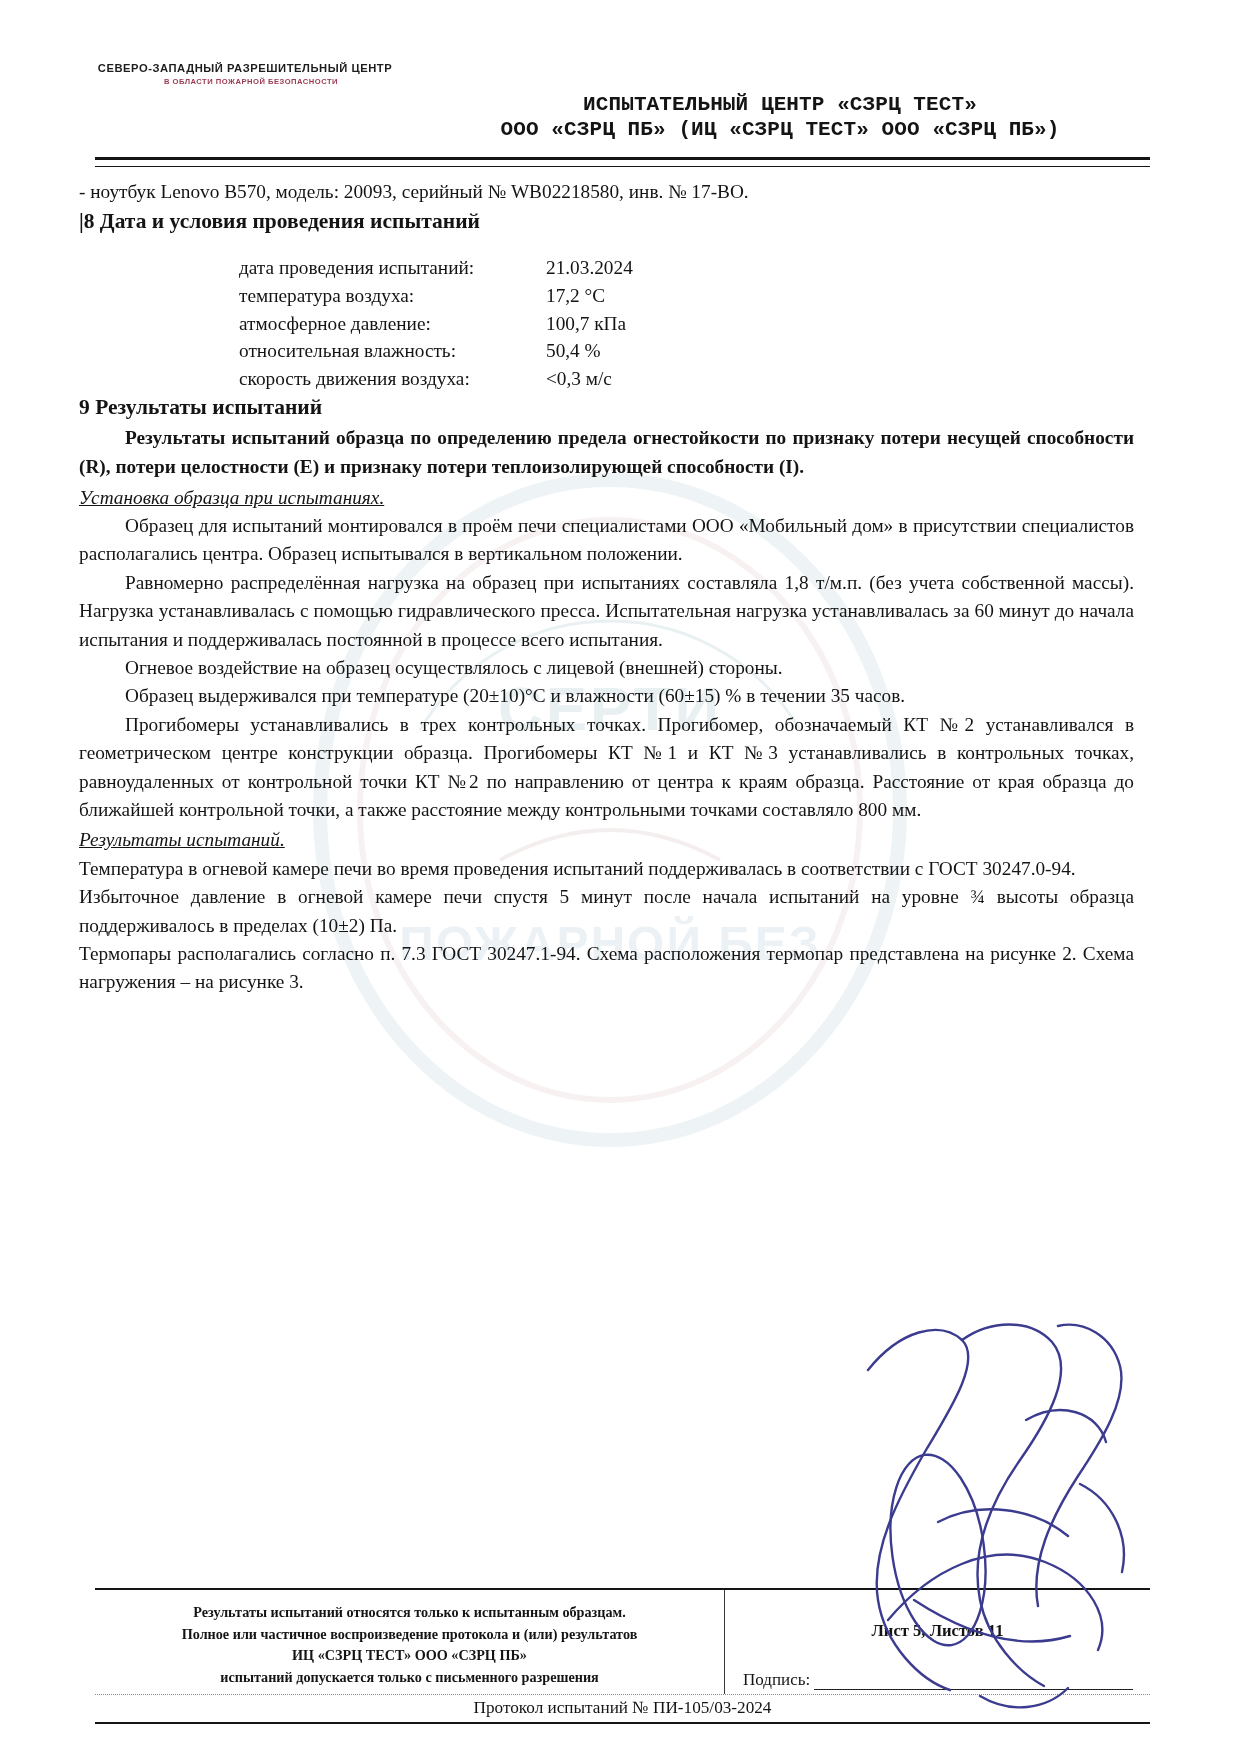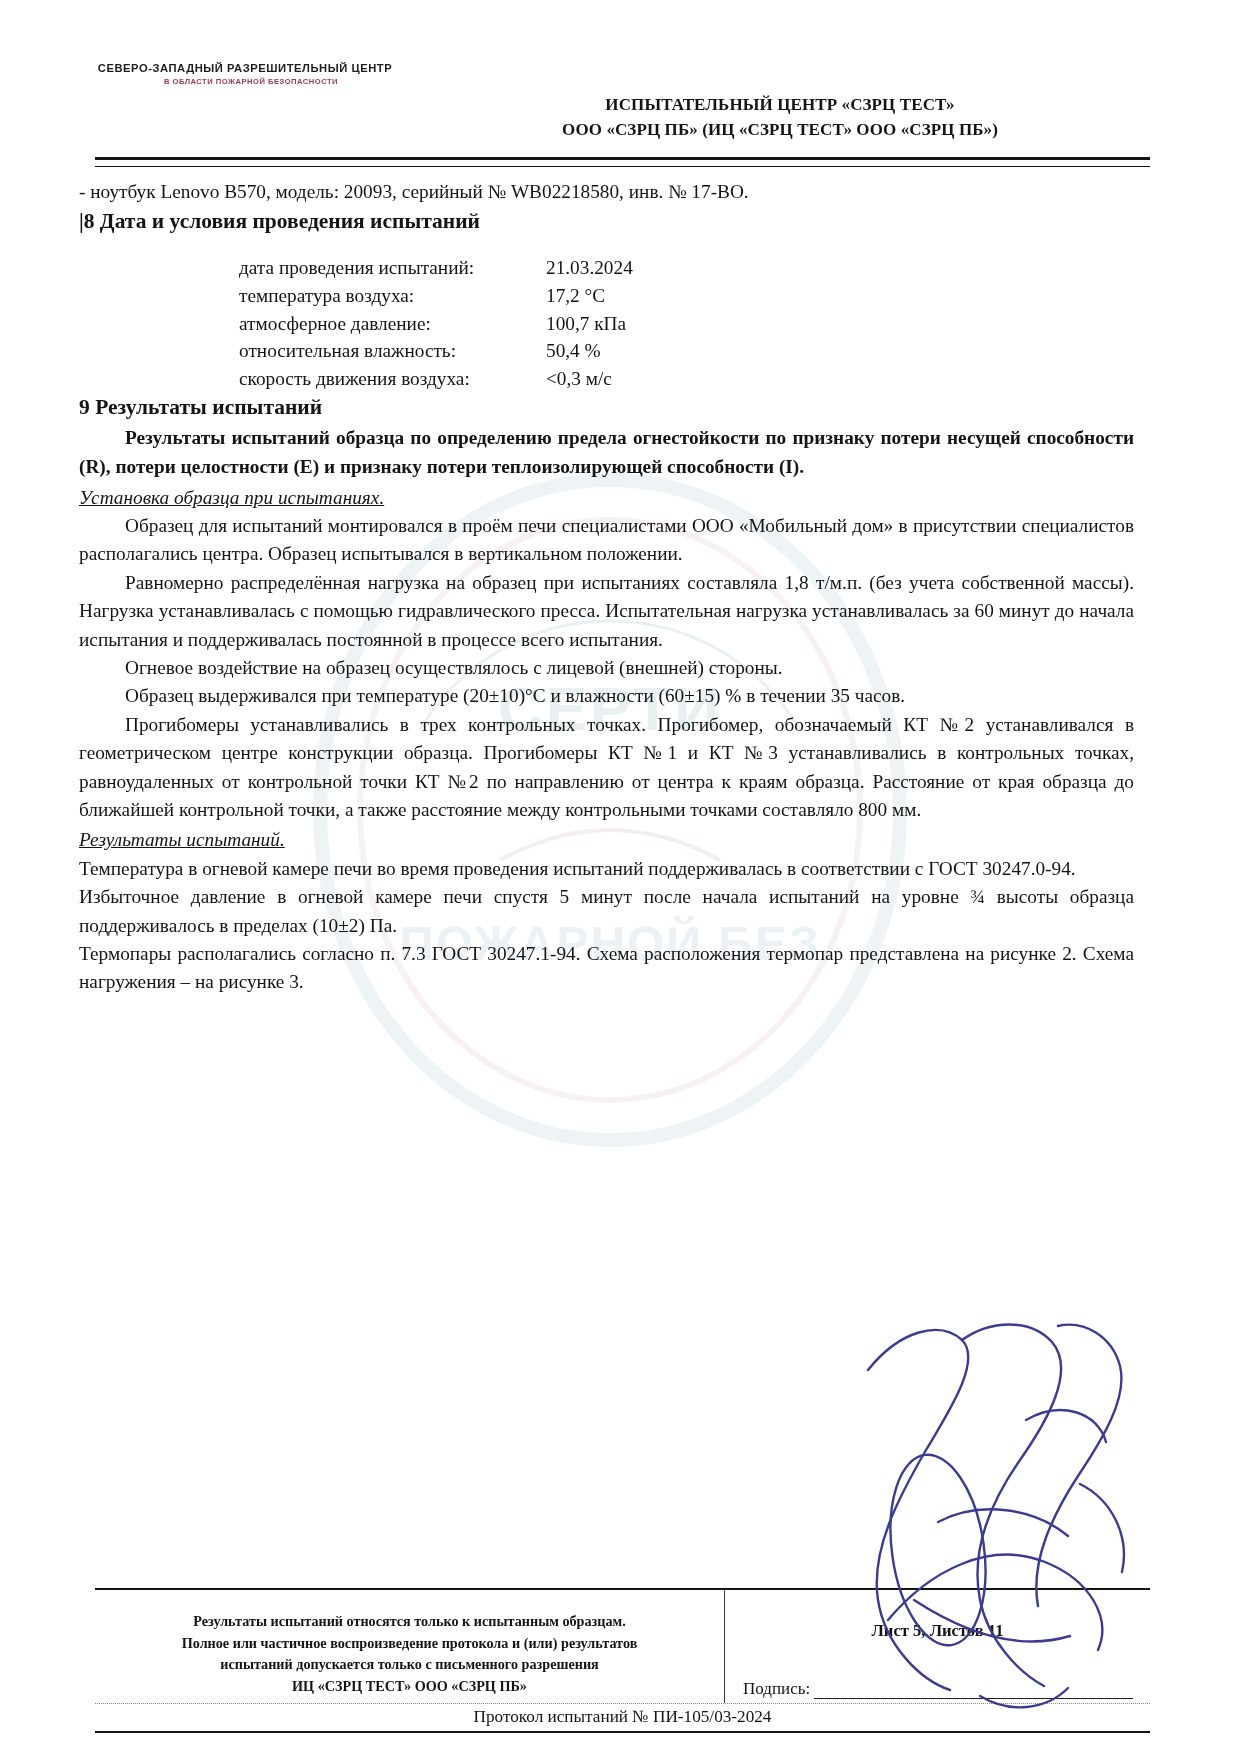--- a/index.html
+++ b/index.html
@@ -80,23 +80,23 @@
     white-space: nowrap;
   }
   .org-block {
     position: absolute;
     left: 430px;
     top: 92px;
     width: 700px;
     text-align: center;
   }
   .org-line {
-    font-family: Liberation Serif, serif;
-    font-weight: bold;
-    font-size: 17px;
+    font-family: Liberation Mono, monospace;
+    font-weight: bold;
+    font-size: 21px;
     line-height: 25px;
     letter-spacing: 0.1px;
     white-space: nowrap;
   }
   .rule-double {
     position: absolute;
     left: 95px;
     top: 157px;
     width: 1055px;
     height: 6px;
@@ -177,21 +177,21 @@
     border-top: 2.5px solid #141414;
     width: 1055px;
   }
   .footer-main {
     display: flex;
     align-items: stretch;
   }
   .footer-left {
     width: 630px;
     text-align: center;
-    padding: 21px 6px 6px 6px;
+    padding: 12px 6px 6px 6px;
     box-sizing: border-box;
     border-right: 1px solid #3a3a3a;
   }
   .footer-left div {
     font-family: "Liberation Serif", serif;
     font-weight: bold;
     font-size: 14.2px;
     line-height: 21.5px;
   }
   .footer-right {
@@ -331,22 +331,22 @@
     <p class="para-noind">Термопары располагались согласно п. 7.3 ГОСТ 30247.1-94. Схема расположения термопар представлена на рисунке 2. Схема нагружения – на рисунке 3.</p>
   </div>
 
   <div class="footer">
     <div class="footer-top-rule"></div>
 
     <div class="footer-main">
       <div class="footer-left">
         <div>Результаты испытаний относятся только к испытанным образцам.</div>
         <div>Полное или частичное воспроизведение протокола и (или) результатов</div>
+        <div>ИЦ «СЗРЦ ТЕСТ» ООО «СЗРЦ ПБ»</div>
         <div>испытаний допускается только с письменного разрешения</div>
-        <div>ИЦ «СЗРЦ ТЕСТ» ООО «СЗРЦ ПБ»</div>
       </div>
 
       <div class="footer-right">
         <div class="sheet-label">Лист 5, Листов 11</div>
         <div class="sign-row">
           <span class="sign-word">Подпись:</span>
           <span class="sign-line"></span>
         </div>
       </div>
     </div>

